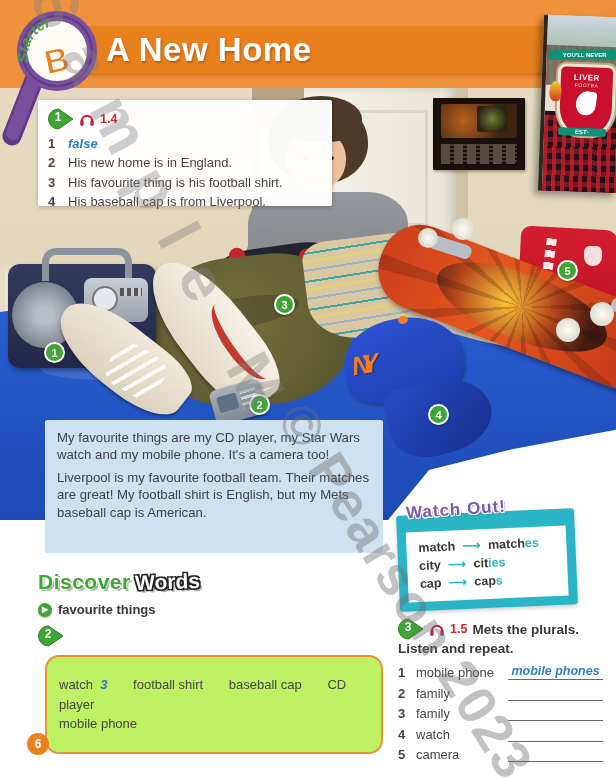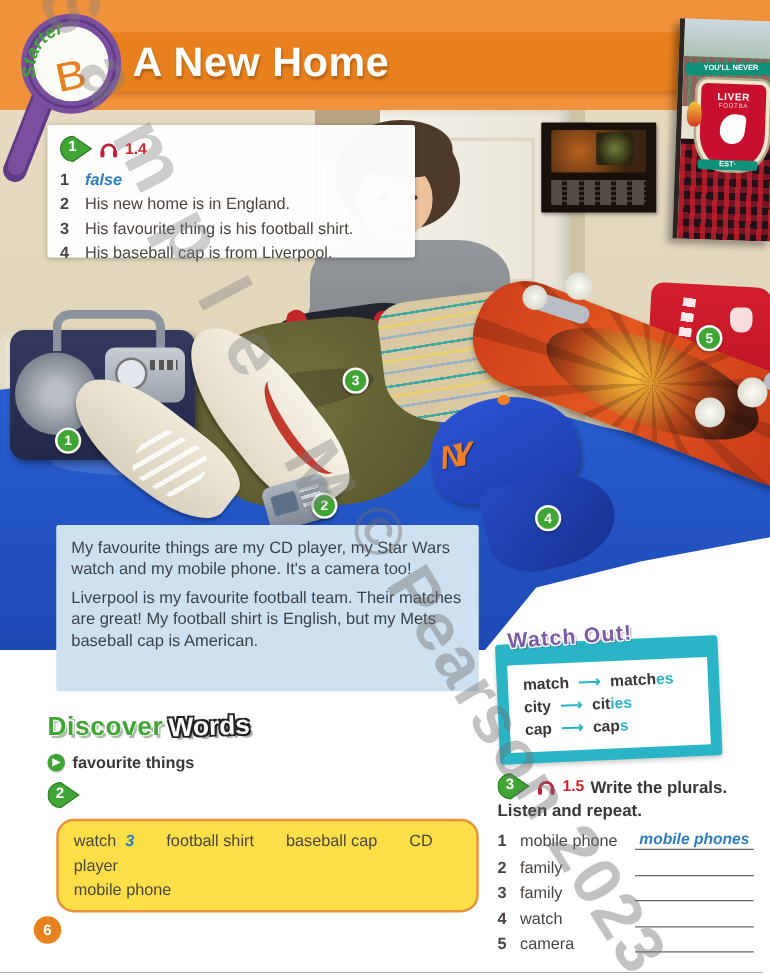--- a/index.html
+++ b/index.html
@@ -55,22 +55,22 @@
   .discover{position:absolute;left:38px;top:570px;z-index:50;}
   .dw-green{font-size:21px;font-weight:800;color:#3fa535;letter-spacing:.5px;
             text-shadow:-1px -1px 0 #fff,1px -1px 0 #fff,-1px 1px 0 #fff,2px 2px 0 rgba(40,90,30,.4);}
   .dw-white{display:inline-block;font-size:21px;font-weight:800;color:#fff;margin-left:4px;transform:rotate(-2deg);
             text-shadow:-1.5px -1.5px 0 #222,1.5px -1.5px 0 #222,-1.5px 1.5px 0 #222,1.5px 1.5px 0 #222,3px 3px 0 rgba(0,0,0,.3);}
   .bullet-row{display:flex;align-items:center;gap:6px;margin-top:8px;font-size:13px;font-weight:bold;color:#3b3734;}
   .play-dot{width:14px;height:14px;border-radius:50%;background:#3fa535;color:#fff;font-size:8px;
             display:flex;align-items:center;justify-content:center;box-shadow:0 1px 1px rgba(0,0,0,.3);}
 
   .ex2{position:absolute;left:38px;top:625px;width:345px;z-index:50;}
-  .word-box{margin-top:8px;margin-left:7px;border:2px solid #e8923c;border-radius:14px;background:#fde047;
-            padding:6px 12px;font-size:13px;color:#4a4440;line-height:1.5;}
+  .word-box{margin-top:8px;margin-left:7px;border:2px solid #e8923c;border-radius:14px;background:#bef264;
+            padding:18px 12px;font-size:13px;color:#4a4440;line-height:1.5;}
   .word-box span.w{margin-right:22px;}
 
   .ex3{position:absolute;left:398px;top:618px;width:205px;z-index:50;font-size:13px;color:#4a4440;}
   .ex3 .line2{font-weight:bold;color:#3b3734;font-size:13.5px;margin:1px 0 8px 0;}
   .ex3-row{display:flex;align-items:flex-end;margin-bottom:4.5px;}
   .ex3-row .n{font-weight:bold;width:18px;flex:0 0 18px;}
   .ex3-row .w{width:92px;flex:0 0 92px;}
   .ex3-row .blank{flex:1;border-bottom:1.2px solid #666;height:15px;font-size:12.5px;text-align:center;}
 
   .pagenum{position:absolute;left:27px;top:733px;width:22px;height:22px;border-radius:50%;background:#e8821e;
@@ -314,21 +314,21 @@
             <path d="M10.5 1 A10 10 0 1 0 10.5 21 L25 11 Z" fill="#3fa535" stroke="#2c7d26" stroke-width="1"></path>
           </svg>
         <span>3</span>
       </span>
       <svg width="16" height="15" viewBox="0 0 20 18">
         <path d="M3.5 11 a6.5 6.5 0 0 1 13 0" fill="none" stroke="#c11f3e" stroke-width="2.8"></path>
         <rect x="1.6" y="9.5" width="4.2" height="7.5" rx="2" fill="#c11f3e"></rect>
         <rect x="14.2" y="9.5" width="4.2" height="7.5" rx="2" fill="#c11f3e"></rect>
       </svg>
       <span class="track">1.5</span>
-      <span>Write the plurals.</span>
+      <span>Mets the plurals.</span>
     </div>
     <div class="line2">Listen and repeat.</div>
 
     <div class="ex3-row">
       <span class="n">1</span>
       <span class="w">mobile phone</span>
       <span class="blank hand">mobile phones</span>
     </div>
     <div class="ex3-row">
       <span class="n">2</span>

